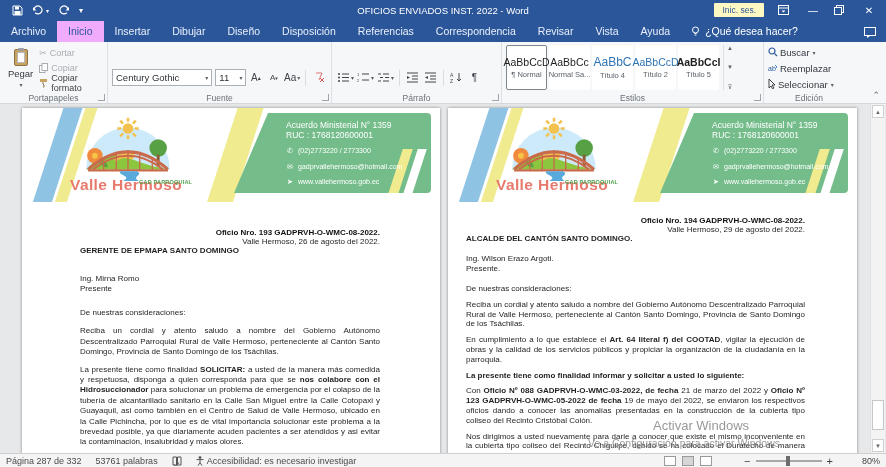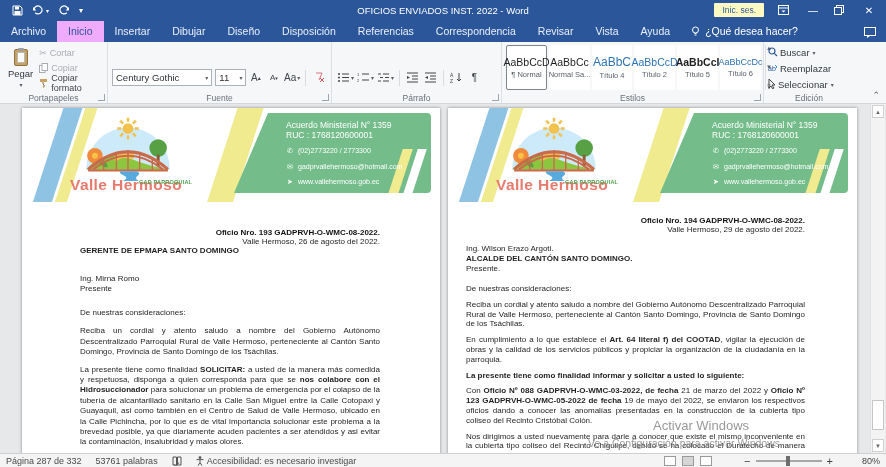--- a/index.html
+++ b/index.html
@@ -396,24 +396,20 @@
           <span class="sc-sample sc-blue" style="font-size:12px">AaBbC</span>
           <span class="sc-name">Título 4</span>
         </div>
         <div class="style-card">
           <span class="sc-sample sc-blue">AaBbCcD</span>
           <span class="sc-name">Título 2</span>
         </div>
         <div class="style-card">
           <span class="sc-sample sc-bold">AaBbCcI</span>
           <span class="sc-name">Título 5</span>
-        </div>
-        <div class="style-card">
-          <span class="sc-sample sc-blue" style="font-size:9px">AaBbCcDc</span>
-          <span class="sc-name">Título 6</span>
         </div>
         <div class="gal-scroll">
           <span>▲</span>
           <span>▼</span>
           <span>⊽</span>
         </div>
       </div>
       <div class="g-label">Estilos</div>
       <span class="dlg"></span>
     </div>
@@ -583,22 +579,22 @@
               </g>
             <path d="M47 62 C44 66 60 67 50 72 L66 72 C58 67 72 66 64 62 Z" fill="#57aadb"></path>
           </svg>
         </div>
         <span class="brand">Valle Hermoso</span>
         <span class="brand-sub">GAD PARROQUIAL</span>
       </div>
       <div class="body2">
         <div class="oficio-line mt1b">Oficio Nro. 194 GADPRVH-O-WMC-08-2022.</div>
         <div class="date-line">Valle Hermoso, 29 de agosto del 2022.</div>
+        <div class="recip" style="font-weight:bold">ALCALDE DEL CANTÓN SANTO DOMINGO.</div>
         <div class="recip mt2b">Ing. Wilson Erazo Argoti.</div>
-        <div class="recip" style="font-weight:bold">ALCALDE DEL CANTÓN SANTO DOMINGO.</div>
         <div class="recip">Presente.</div>
         <div class="p" style="margin-top:10px;margin-bottom:6px">De nuestras consideraciones:</div>
         <div class="p">Reciba un cordial y atento saludo a nombre del Gobierno Autónomo Descentralizado Parroquial Rural de Valle Hermoso, perteneciente al Cantón Santo Domingo, Provincia de Santo Domingo de los Tsáchilas.</div>
         <div class="p"><span>En cumplimiento a lo que establece el </span><span class="b">Art. 64 literal f) del COOTAD</span><span>, vigilar la ejecución de obras y la calidad de los servicios públicos y propiciar la organización de la ciudadanía en la parroquia.</span></div>
         <div class="p b">La presente tiene como finalidad informar y solicitar a usted lo siguiente:</div>
         <div class="p"><span>Con </span><span class="b">Oficio Nº 088 GADPRVH-O-WMC-03-2022, de fecha</span><span> 21 de marzo del 2022 y </span><span class="b">Oficio Nº 123 GADPRVH-O-WMC-05-2022 de fecha</span><span> 19 de mayo del 2022, se enviaron los respectivos oficios dando a conocer las anomalías presentadas en la construcción de la cubierta tipo coliseo del Recinto Cristóbal Colón.</span></div>
         <div class="p">Nos dirigimos a usted nuevamente para darle a conocer que existe el mismo inconveniente en la cubierta tipo coliseo del Recinto Chiguilpe, debido se ha colocado el Duratecho de manera antitécnica, ya que el volado del costado izquierdo está incompleto, más corto que el lado derecho, que en caso de no corregir se, ocasionará un grave problema por el ingreso de aguas lluvias.</div>
 
       </div>
       <div class="wm1">Activar Windows</div>

